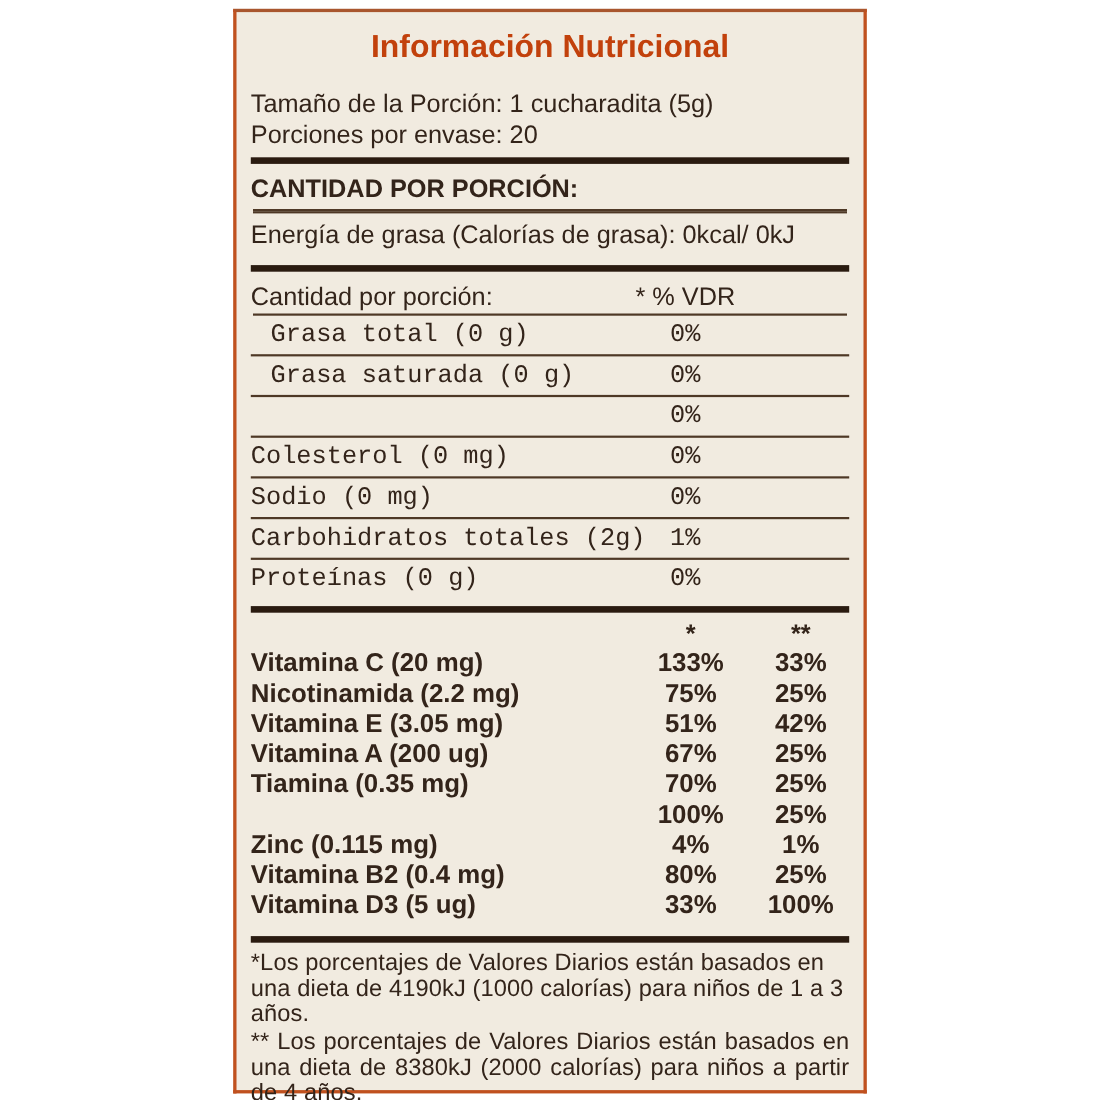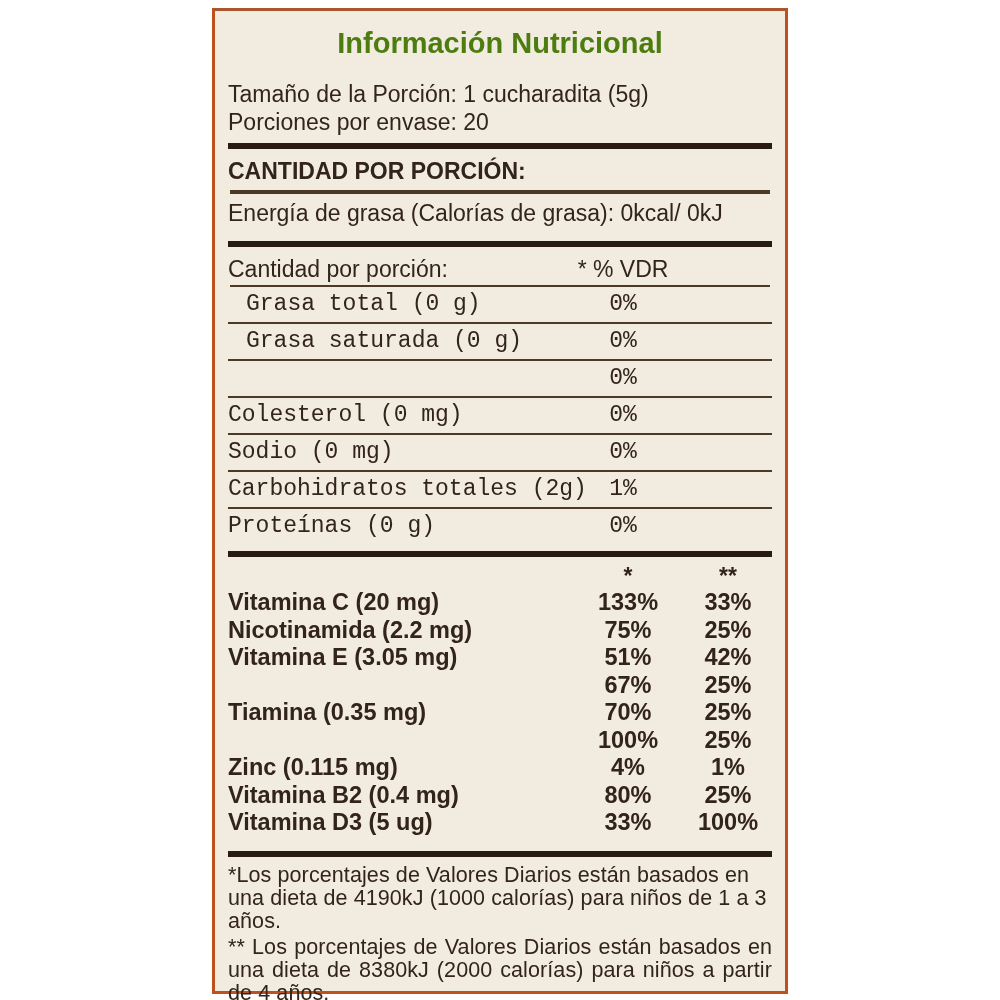--- a/index.html
+++ b/index.html
@@ -28,21 +28,21 @@
     border: 3px solid #c0511f;
     border-top-color: #a9562e;
     color: #33241a;
     padding: 8px 13px 0 13px;
   }
   .title {
     text-align: center;
     font-size: 29px;
     font-weight: bold;
     margin-top: 8px;
-    color: #4d7c0f;
+    color: #c2410c;
   }
   .serving {
     margin-top: 20px;
     font-size: 23px;
     line-height: 28px;
   }
   .bar {
     height: 6px;
     background: #2a1b10;
     margin: 7px 0;
@@ -199,20 +199,21 @@
         <span>Nicotinamida (2.2 mg)</span>
         <span class="vit-col1">75%</span>
         <span class="vit-col2">25%</span>
       </div>
       <div class="vit-row">
         <span>Vitamina E (3.05 mg)</span>
         <span class="vit-col1">51%</span>
         <span class="vit-col2">42%</span>
       </div>
       <div class="vit-row">
+        <span>Vitamina A (200 ug)</span>
         <span class="vit-col1">67%</span>
         <span class="vit-col2">25%</span>
       </div>
       <div class="vit-row">
         <span>Tiamina (0.35 mg)</span>
         <span class="vit-col1">70%</span>
         <span class="vit-col2">25%</span>
       </div>
       <div class="vit-row">
         <span class="vit-col1">100%</span>

